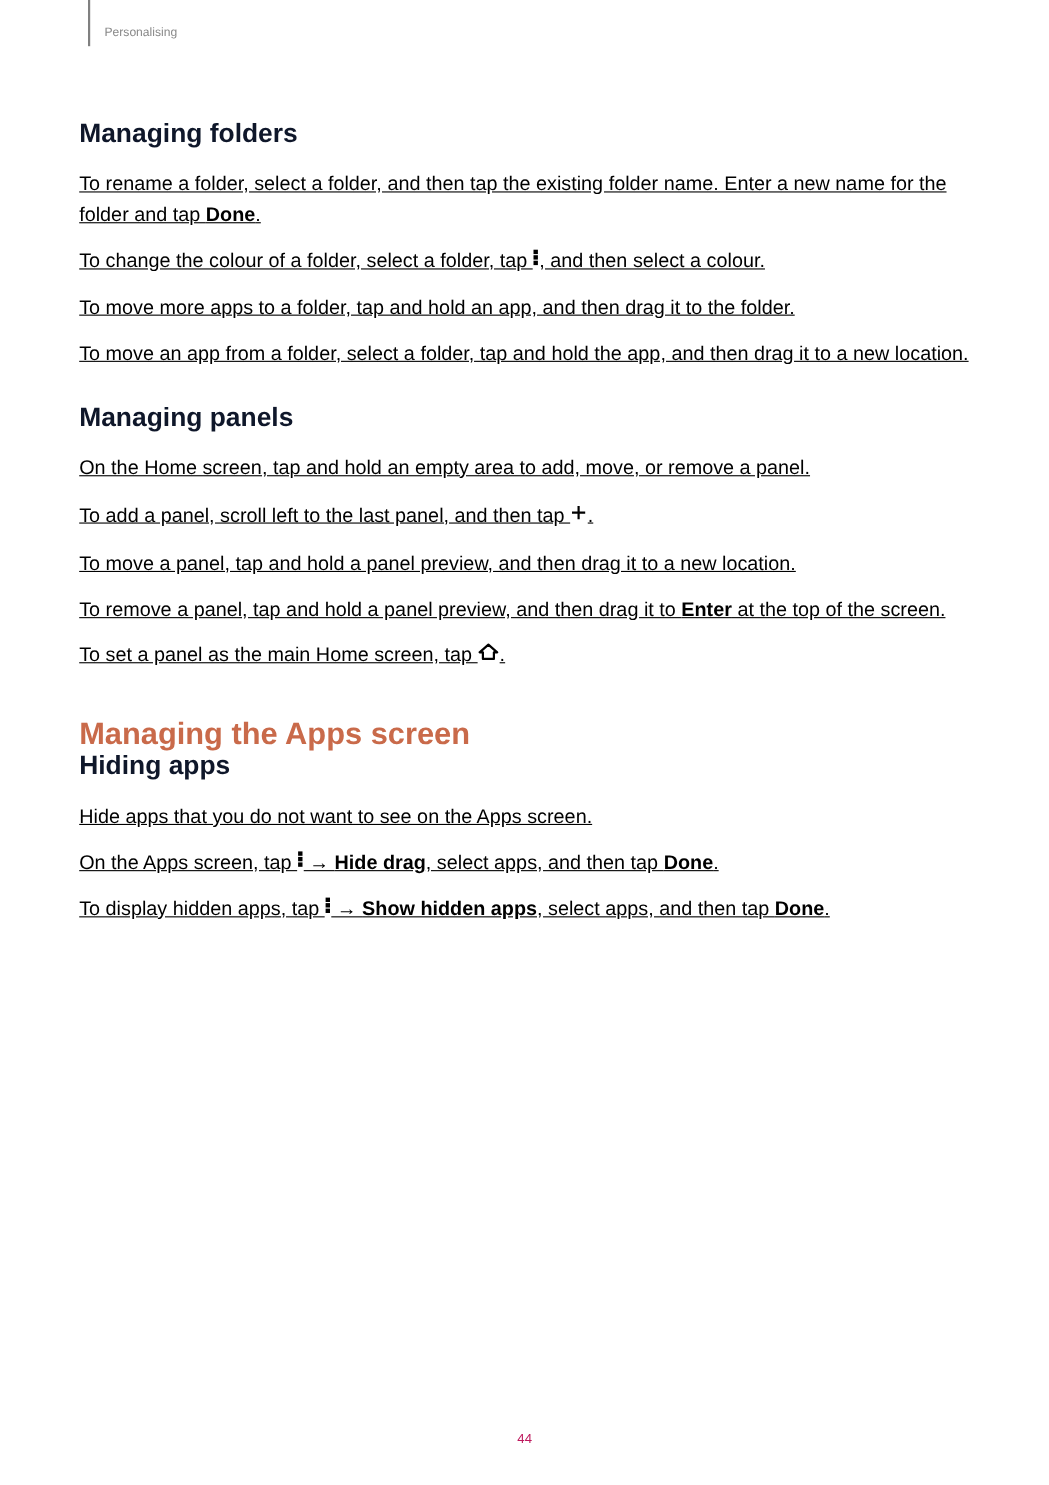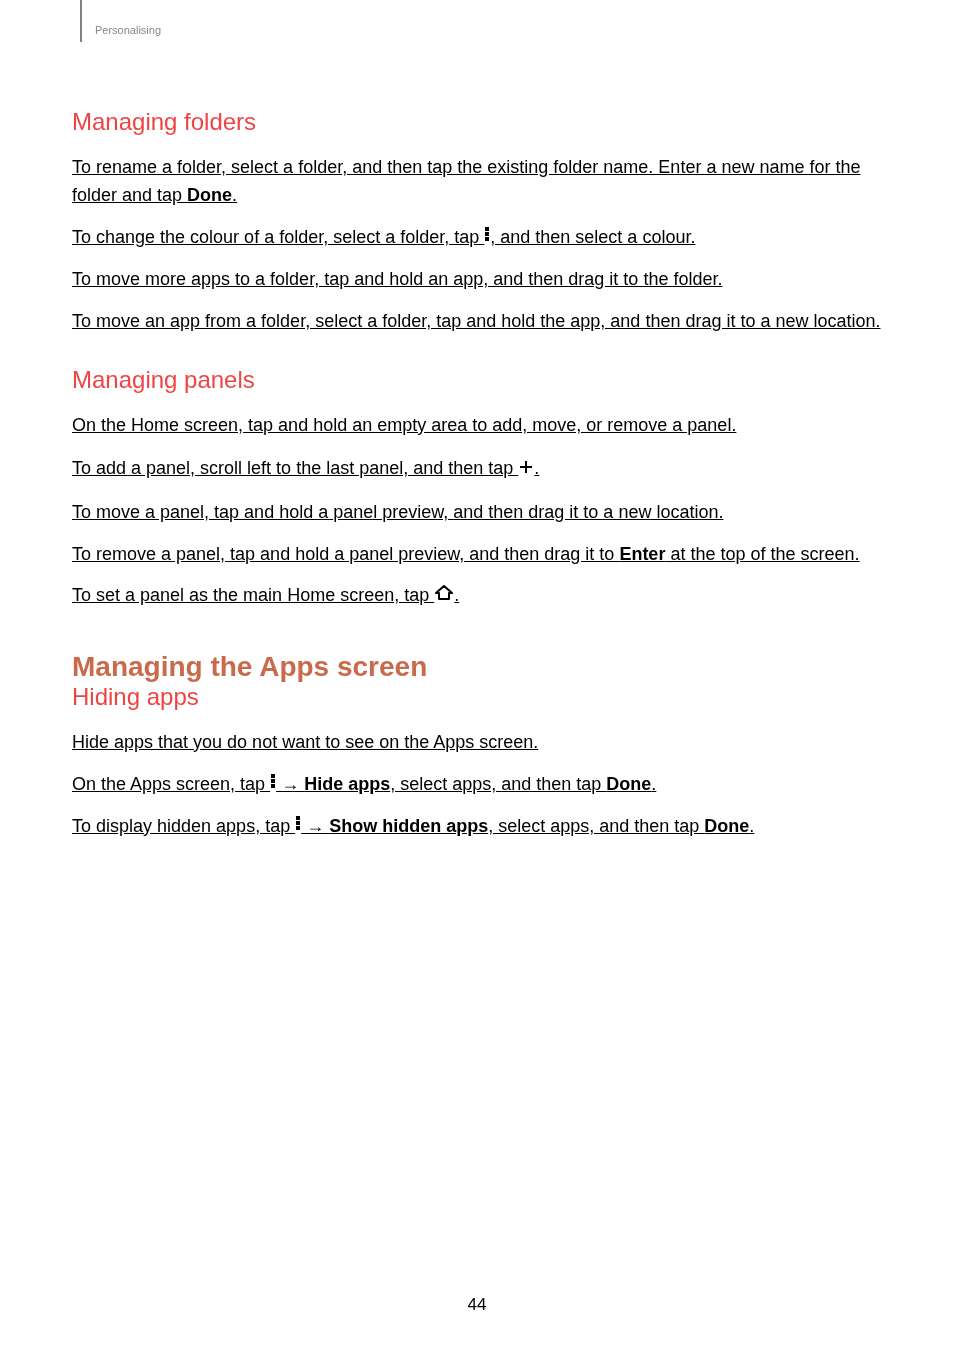--- a/index.html
+++ b/index.html
@@ -32,22 +32,22 @@
       font-weight: 400;
     }
     .content {
       position: absolute;
       top: 108px;
       left: 72px;
       right: 72px;
     }
     .h2 {
       font-size: 24px;
-      font-weight: 400;
-      color: #ef4444;
+      font-weight: 700;
+      color: #0f172a;
       margin-bottom: 18px;
     }
     .h1-section {
       font-size: 28px;
       font-weight: 700;
       color: #c96a4a;
       margin-top: 40px;
     }
     .para {
       font-size: 18px;
@@ -85,22 +85,22 @@
     }
     .arrow {
       font-weight: 400;
     }
     .page-number {
       position: absolute;
       bottom: 35px;
       left: 0;
       right: 0;
       text-align: center;
-      font-size: 17px;
-      color: #000000;
+      font-size: 12px;
+      color: #be185d;
     }
   </style>
 </head>
 <body>
 
 <div class="header-mark"></div>
 <div class="chapter-title">Personalising</div>
 
 <div class="content">
 
@@ -144,21 +144,21 @@
 
 
   <div class="section-block">
     <div class="h2">Hiding apps</div>
     <p class="para">Hide apps that you do not want to see on the Apps screen.</p>
     <p class="para">
       <span>On the Apps screen, tap </span><span class="more-icon"><svg width="6" height="16" viewBox="0 0 6 16">
             <rect x="1" y="1" width="4" height="4" fill="#000"></rect>
             <rect x="1" y="6" width="4" height="4" fill="#000"></rect>
             <rect x="1" y="11" width="4" height="4" fill="#000"></rect>
-          </svg></span><span class="arrow"> → </span><span class="bold">Hide apps</span><span>, select apps, and then tap </span><span class="bold">Done</span><span>.</span>
+          </svg></span><span class="arrow"> → </span><span class="bold">Hide drag</span><span>, select apps, and then tap </span><span class="bold">Done</span><span>.</span>
     </p>
     <p class="para">
       <span>To display hidden apps, tap </span><span class="more-icon"><svg width="6" height="16" viewBox="0 0 6 16">
             <rect x="1" y="1" width="4" height="4" fill="#000"></rect>
             <rect x="1" y="6" width="4" height="4" fill="#000"></rect>
             <rect x="1" y="11" width="4" height="4" fill="#000"></rect>
           </svg></span><span class="arrow"> → </span><span class="bold">Show hidden apps</span><span>, select apps, and then tap </span><span class="bold">Done</span><span>.</span>
     </p>
   </div>
 

